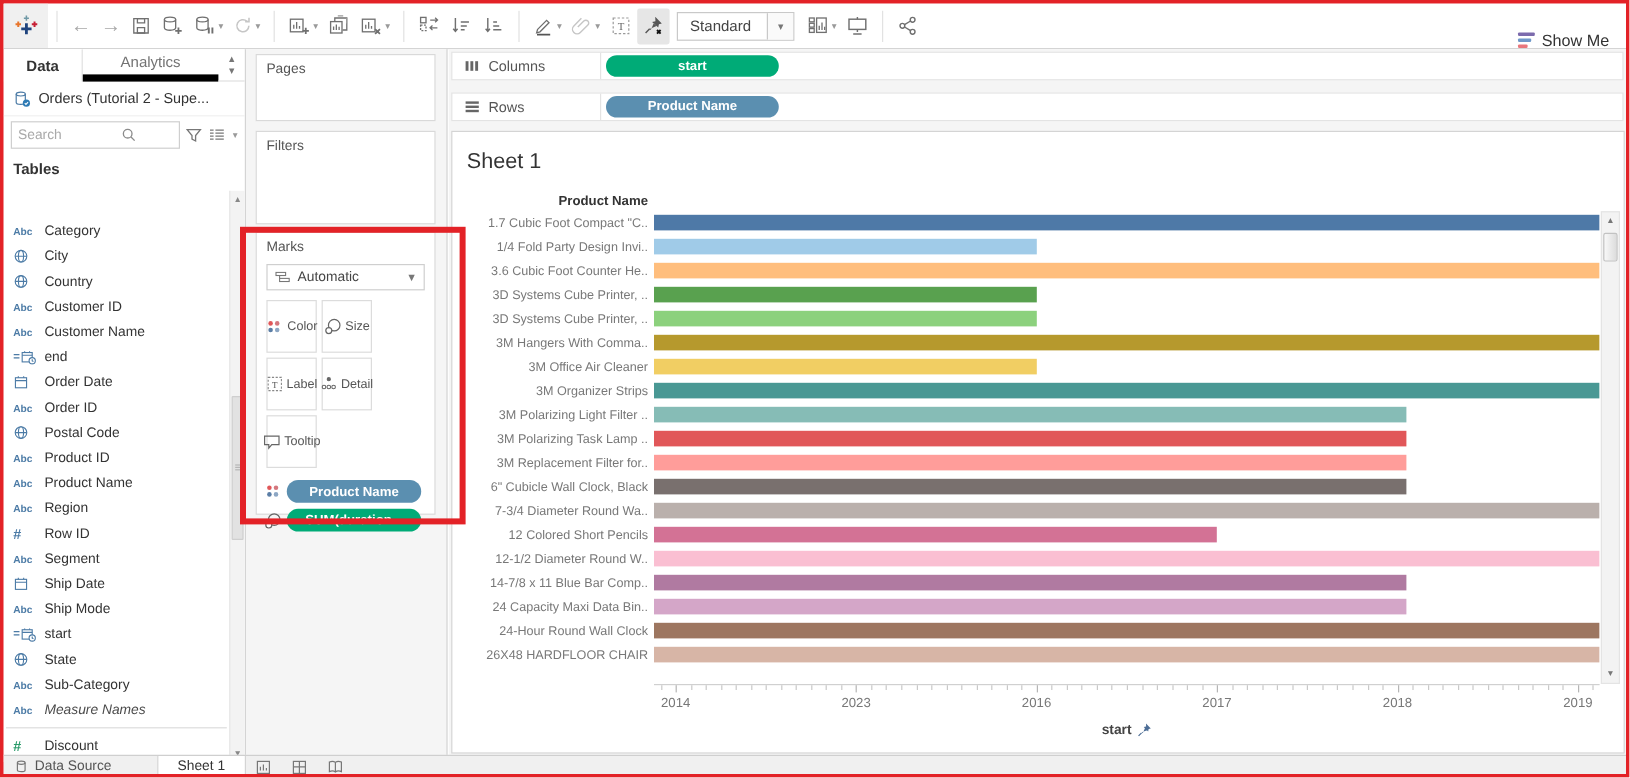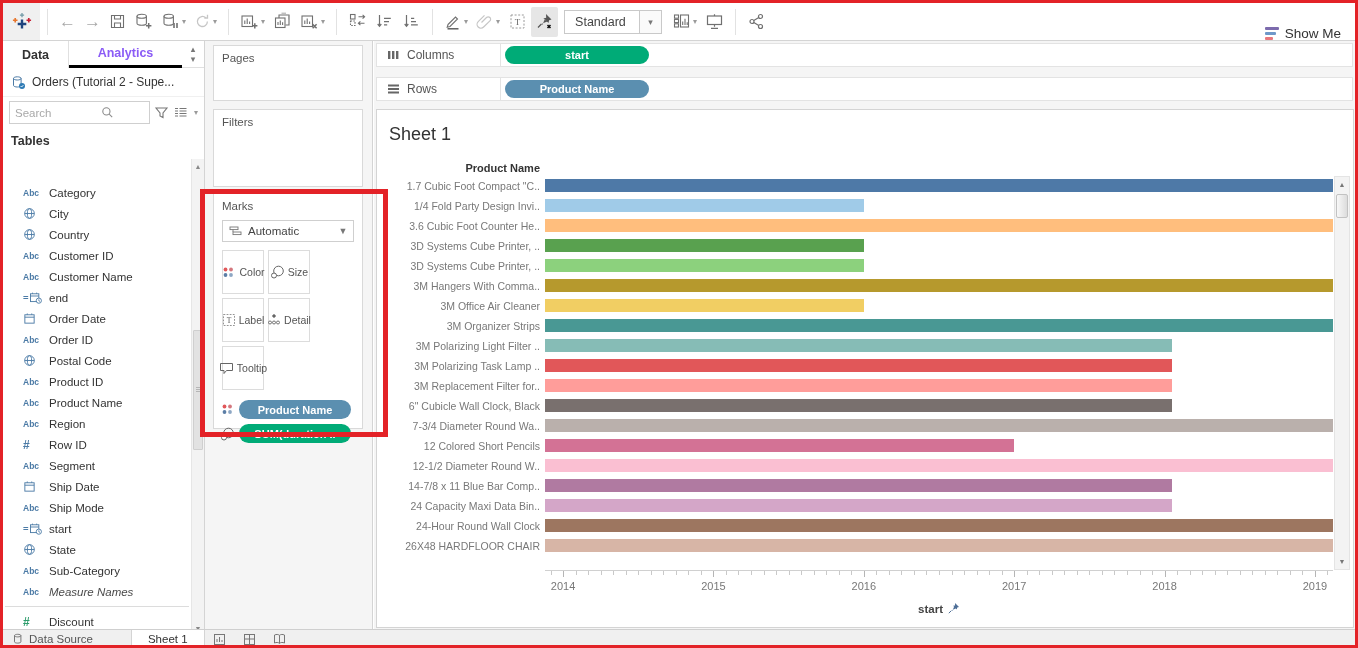--- a/index.html
+++ b/index.html
@@ -22,30 +22,30 @@
   .fit-select .fit-label { padding:0 10px; font-size:12.5px; color:#444; min-width:74px; }
   .fit-select .fit-caret { width:22px; height:100%; border-left:1px solid #c9c9c9; display:flex; align-items:center; justify-content:center; color:#777; font-size:9px; background:#fafafa; }
   .toolbar-right { margin-left:auto; display:flex; align-items:center; padding-right:14px; }
   .showme { display:flex; align-items:center; gap:6px; font-size:13.5px; color:#333;margin-top:24px; }
   .showme-icon { display:flex; flex-direction:column; gap:2px; }
   .showme-icon i { display:block; height:3px; border-radius:1px; }
   
   .sidebar { position:absolute; left:0; top:38px; width:202px; height:594px; background:#fff; border-right:1px solid #d4d4d4; overflow:hidden; }
   .side-tabs { display:flex; height:27px; font-size:12.5px; }
   .tab-data { width:66px; display:flex; align-items:center; justify-content:center; font-weight:bold; border-right:1px solid #e0e0e0; background:#fff; }
-  .tab-analytics { flex:1; display:flex; align-items:center; justify-content:center; color:#8b5cf6; border-bottom:3px solid #000000;font-weight:bold; }
+  .tab-analytics { flex:1; display:flex; align-items:center; justify-content:center; color:#737373; border-bottom:6px solid #000000; }
   .tab-collapse { width:22px; display:flex; align-items:center; justify-content:center; color:#777; font-size:9px; border-bottom:1px solid #e0e0e0; }
   .ds-row { height:29px; display:flex; align-items:center; gap:6px; padding:0 8px; font-size:12px; color:#333; border-bottom:1px solid #f0f0f0; }
   .search-row { height:31px; display:flex; align-items:center; padding:0 6px; gap:4px; }
   .search-box { flex:1; height:23px; border:1px solid #cfcfcf; display:flex; align-items:center; padding:0 5px; }
   .search-box input { border:none; outline:none; width:86px; font-size:11.5px; font-family:"Liberation Sans",sans-serif; color:#333; }
   .search-box input::placeholder { color:#a9a9a9; }
   .tables-label { font-size:12.5px; font-weight:bold; padding:6px 8px 4px; }
   .tables-list { position:absolute; left:0; top:141px; right:13px; bottom:0; overflow:hidden; }
-  .field-row { height:21px; display:flex; align-items:center; padding-left:20px; }
+  .field-row { height:21px; display:flex; align-items:center; padding-left:8px; }
   .field-icon { width:26px; display:flex; align-items:center; justify-content:flex-start; flex-shrink:0; }
   .field-label { font-size:11.5px; color:#333; white-space:nowrap; }
   .field-label.italic { font-style:italic; color:#4a4a4a; }
   .list-sep { height:9px; display:flex; align-items:center; }
   .list-sep i { display:block; height:1px; background:#dcdcdc; width:100%; margin:0 2px; }
   .side-scroll { position:absolute; right:0; top:118px; bottom:0; width:13px; background:#f3f3f3; border-left:1px solid #e6e6e6; }
   .scroll-arrow { height:14px; display:flex; align-items:center; justify-content:center; font-size:7px; color:#888; }
   .side-thumb { position:absolute; left:1px; right:1px; top:36%; height:120px; background:#e2e2e2; border:1px solid #cfcfcf; border-radius:1px; }
   .thumb-grip { position:absolute; left:2px; right:2px; top:50%; margin-top:-3px; }
   .thumb-grip i { display:block; height:1px; background:#b5b5b5; margin-bottom:1px; }
@@ -777,21 +777,21 @@
           <span class="tick" style="left: 7.06107%;"></span>
           <span class="tick" style="left: 8.6514%;"></span>
           <span class="tick" style="left: 10.2417%;"></span>
           <span class="tick" style="left: 11.8321%;"></span>
           <span class="tick" style="left: 13.4224%;"></span>
           <span class="tick" style="left: 15.0127%;"></span>
           <span class="tick" style="left: 16.6031%;"></span>
           <span class="tick" style="left: 18.1934%;"></span>
           <span class="tick" style="left: 19.7837%;"></span>
           <span class="tick major" style="left: 21.374%;"></span>
-          <span class="tick-label" style="left: 21.374%;">2015</span>
+          <span class="tick-label" style="left: 21.374%;">2023</span>
           <span class="tick" style="left: 22.9644%;"></span>
           <span class="tick" style="left: 24.5547%;"></span>
           <span class="tick" style="left: 26.145%;"></span>
           <span class="tick" style="left: 27.7354%;"></span>
           <span class="tick" style="left: 29.3257%;"></span>
           <span class="tick" style="left: 30.916%;"></span>
           <span class="tick" style="left: 32.5064%;"></span>
           <span class="tick" style="left: 34.0967%;"></span>
           <span class="tick" style="left: 35.687%;"></span>
           <span class="tick" style="left: 37.2774%;"></span>

